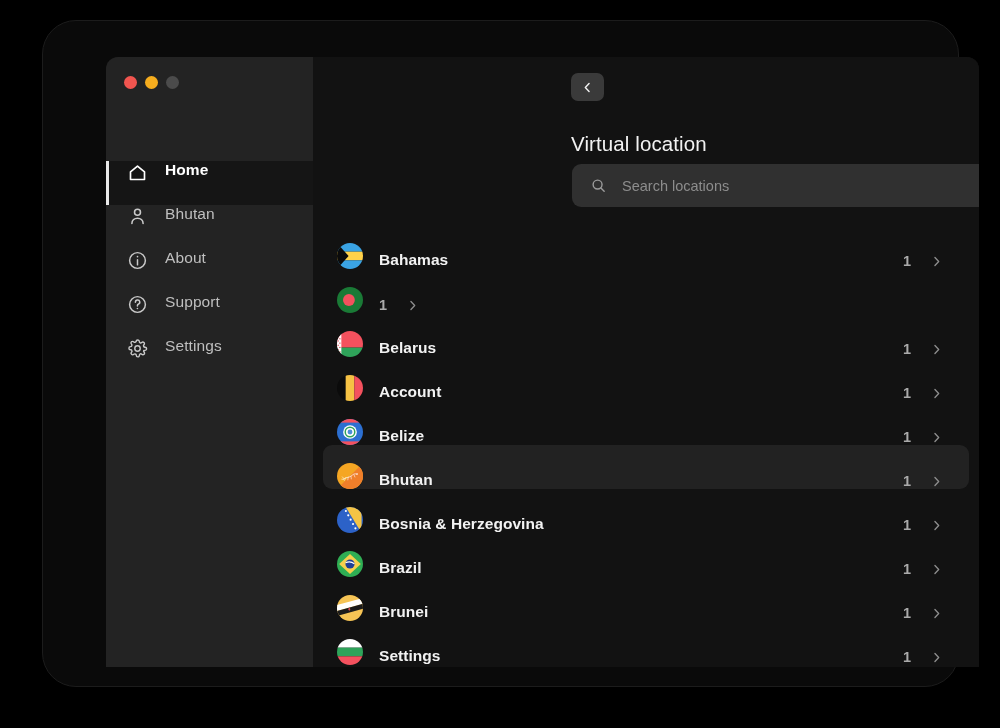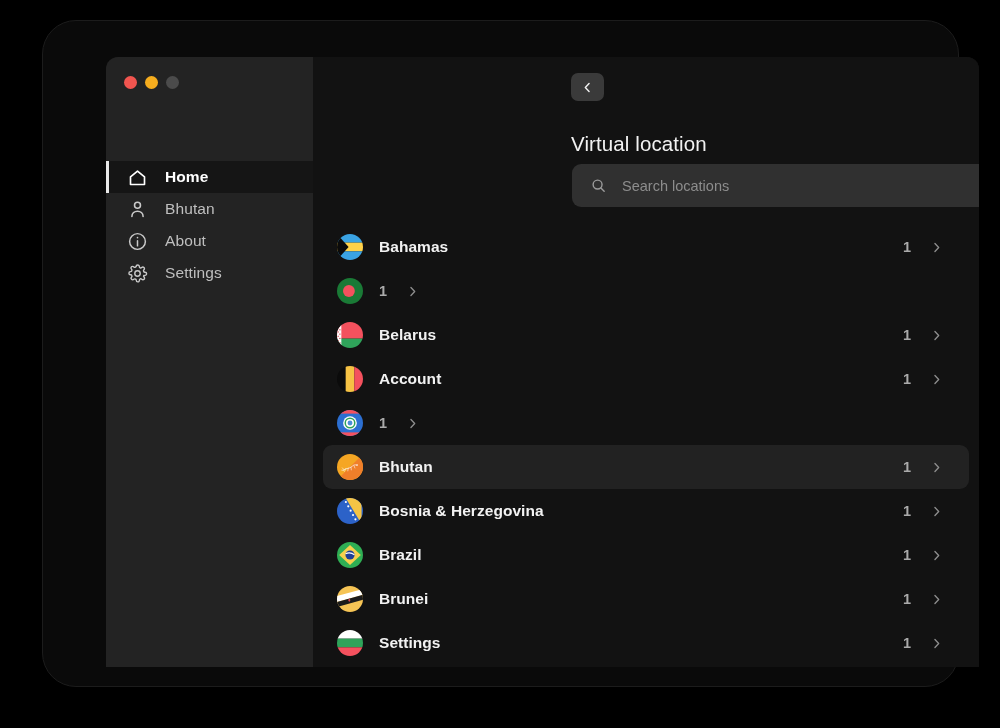--- a/index.html
+++ b/index.html
@@ -62,23 +62,22 @@
     border-radius: 50%;
     display: block;
   }
   .tl-close  { background: #f1554f; }
   .tl-min    { background: #f6ad1e; }
   .tl-zoom   { background: #4b4b4b; }
 
   #nav-list { display: flex; flex-direction: column; }
 
   .nav-item {
-    height: 32px;
-    display: flex;
-    align-items: center;
+    height: 44px;
+    display: flex;
     padding-left: 20px;
     gap: 17px;
     position: relative;
     cursor: pointer;
   }
   .nav-item.active {
     background: #151515;
   }
   .nav-item.active::before {
     content: "";
@@ -176,21 +175,21 @@
     top: 168px;
     right: 0;
     bottom: 0;
     overflow: hidden;
     padding: 0 10px 0 10px;
   }
 
   .country-row {
     height: 44px;
     display: flex;
-    align-items: center;
+    align-items: flex-end;
     border-radius: 8px;
     padding: 0 25px 0 14px;
     cursor: pointer;
     position: relative;
   }
   .country-row.hovered { background: #222222; border-radius: 9px; }
 
   .flag {
     width: 26px;
     height: 26px;
@@ -264,20 +263,30 @@
           <span class="nav-icon">
             <svg width="21" height="21" viewBox="0 0 24 24" fill="none" stroke="currentColor" stroke-width="1.7" stroke-linecap="round" stroke-linejoin="round">
               <circle cx="12" cy="12" r="9"></circle>
               <path d="M12 11v6"></path>
               <circle cx="12" cy="7.6" r="0.95" fill="currentColor" stroke="none"></circle>
             </svg>
           </span>
           <span class="nav-label">About</span>
         </div>
 
+        <div class="nav-item">
+          <span class="nav-icon">
+            <svg width="21" height="21" viewBox="0 0 24 24" fill="none" stroke="currentColor" stroke-width="1.7" stroke-linecap="round" stroke-linejoin="round">
+              <circle cx="12" cy="12" r="9"></circle>
+              <path d="M9.6 9.3a2.5 2.5 0 1 1 3.3 2.4c-.7.3-1 .9-1 1.6v.5"></path>
+              <circle cx="11.9" cy="16.6" r="0.95" fill="currentColor" stroke="none"></circle>
+            </svg>
+          </span>
+          <span class="nav-label">Support</span>
+        </div>
 
         <div class="nav-item">
           <span class="nav-icon">
             <svg width="21" height="21" viewBox="0 0 24 24" fill="none" stroke="currentColor" stroke-width="1.6" stroke-linecap="round" stroke-linejoin="round">
               <circle cx="12" cy="12" r="3.1"></circle>
               <path d="M19.1 14.2a1.5 1.5 0 0 0 .3 1.7l.1.1a1.8 1.8 0 1 1-2.6 2.6l-.1-.1a1.5 1.5 0 0 0-1.7-.3 1.5 1.5 0 0 0-.9 1.4v.2a1.8 1.8 0 1 1-3.6 0v-.1a1.5 1.5 0 0 0-1-1.4 1.5 1.5 0 0 0-1.7.3l-.1.1a1.8 1.8 0 1 1-2.6-2.6l.1-.1a1.5 1.5 0 0 0 .3-1.7 1.5 1.5 0 0 0-1.4-.9H4a1.8 1.8 0 0 1 0-3.6h.1a1.5 1.5 0 0 0 1.4-1 1.5 1.5 0 0 0-.3-1.7l-.1-.1a1.8 1.8 0 1 1 2.6-2.6l.1.1a1.5 1.5 0 0 0 1.7.3h.1a1.5 1.5 0 0 0 .9-1.4V4a1.8 1.8 0 0 1 3.6 0v.1a1.5 1.5 0 0 0 .9 1.4 1.5 1.5 0 0 0 1.7-.3l.1-.1a1.8 1.8 0 1 1 2.6 2.6l-.1.1a1.5 1.5 0 0 0-.3 1.7v.1a1.5 1.5 0 0 0 1.4.9h.2a1.8 1.8 0 0 1 0 3.6h-.1a1.5 1.5 0 0 0-1.4.9z"></path>
             </svg>
           </span>
           <span class="nav-label">Settings</span>
         </div>
@@ -362,20 +371,21 @@
                 <path d="M9.5 5.5 15.5 12l-6 6.5"></path>
               </svg>
             </span>
           </div>
           <div class="country-row">
             <span class="flag">
               <svg viewBox="0 0 36 36">
                 <use href="#fl-belize"></use>
               </svg>
             </span>
+            <span class="country-name">Belize</span>
             <span class="country-count">1</span>
             <span class="chevron">
               <svg width="15" height="15" viewBox="0 0 24 24" fill="none" stroke="currentColor" stroke-width="2.1" stroke-linecap="round" stroke-linejoin="round">
                 <path d="M9.5 5.5 15.5 12l-6 6.5"></path>
               </svg>
             </span>
           </div>
           <div class="country-row hovered">
             <span class="flag">
               <svg viewBox="0 0 36 36">

